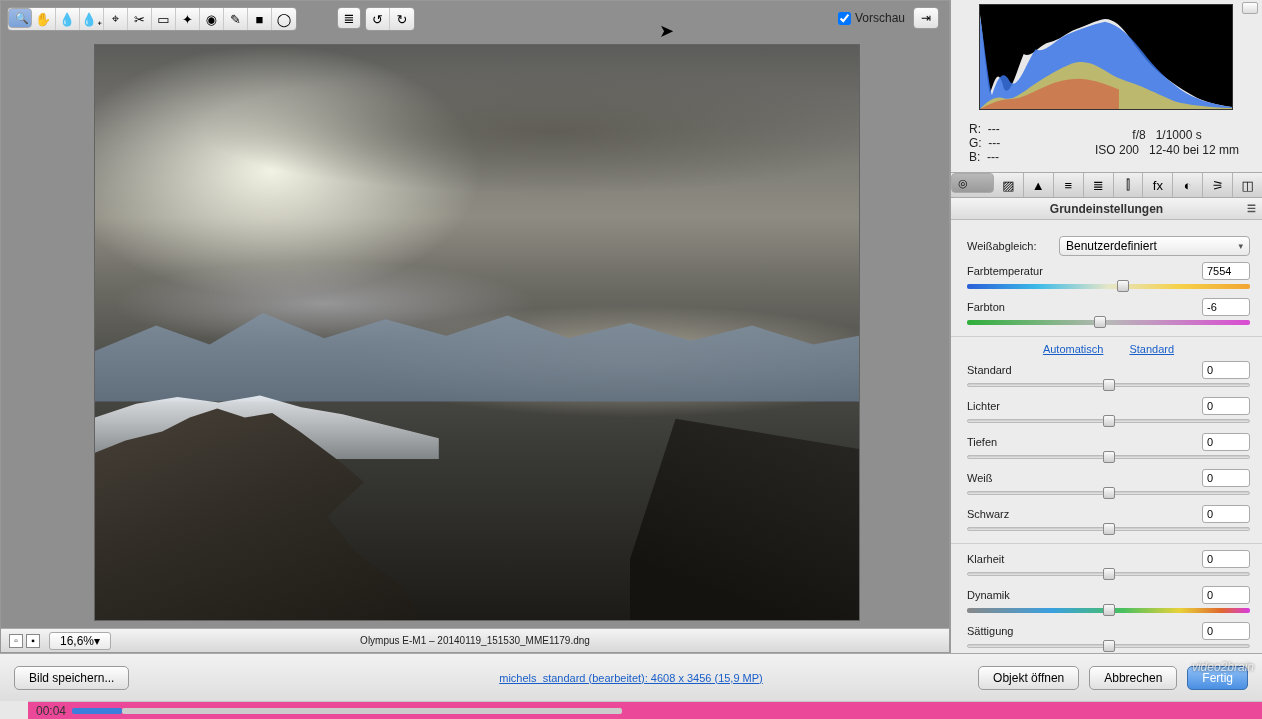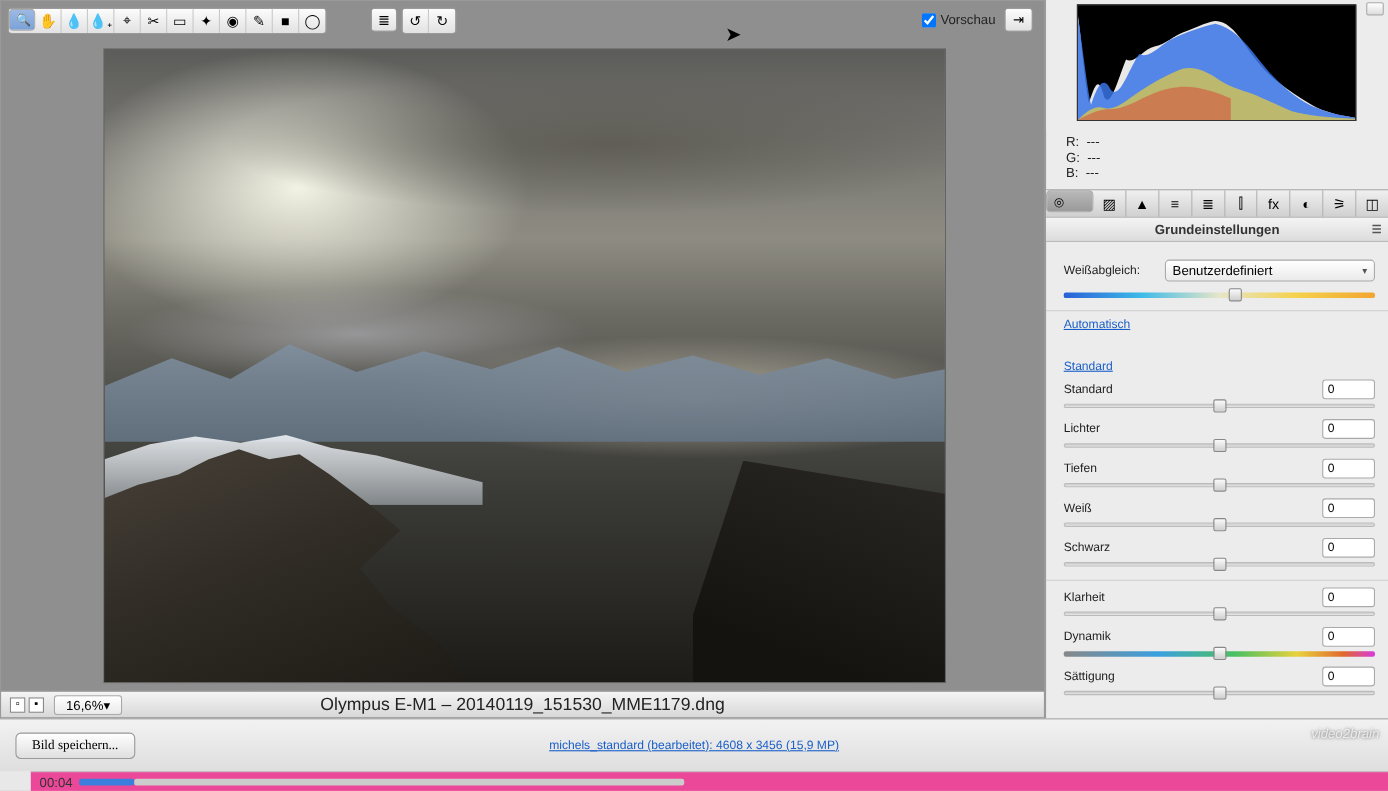--- a/index.html
+++ b/index.html
@@ -44,21 +44,21 @@
 }
 .right-dark { position:absolute; right:0; bottom:0; width:30%; height:35%;
   background:linear-gradient(200deg,#2a2824 0%, #15130f 80%);
   clip-path:polygon(20% 0, 100% 15%, 100% 100%, 0 100%, 0 70%);
 }
 
 .bottombar { position:absolute; left:0; bottom:0; width:100%; height:24px; background:linear-gradient(#f4f4f4,#d8d8d8); border-top:1px solid #aaa; display:flex; align-items:center; }
 .fit-btns { display:flex; margin-left:8px; }
 .fit-btns .sq { width:14px; height:14px; border:1px solid #888; margin-right:3px; background:#fff; cursor:pointer; display:flex; align-items:center; justify-content:center; font-size:10px; }
 .zoom-sel { margin-left:6px; width:62px; height:18px; border:1px solid #aaa; border-radius:3px; background:linear-gradient(#fff,#eaeaea); font-size:11px; padding:0 4px; display:flex; align-items:center; justify-content:center; cursor:pointer; }
-.file-label { position:absolute; left:50%; transform:translateX(-50%); font-size:16px; color:#222; }
+.file-label { position:absolute; left:50%; transform:translateX(-50%); font-size:10px; color:#222; }
 
 
 .side { position:absolute; left:950px; top:0; width:312px; height:653px; background:#ececec; border-left:1px solid #9a9a9a; }
 .histo-wrap { position:relative; height:118px; background:#ececec; }
 .histo-toggle { position:absolute; right:4px; top:2px; width:16px; height:12px; background:linear-gradient(#fff,#ddd); border:1px solid #aaa; border-radius:2px; cursor:pointer; }
 .histo { position:absolute; left:28px; top:4px; width:254px; height:106px; background:#000; border:1px solid #333; }
 .hsvg { width:100%; height:100%; display:block; }
 .info-row { display:flex; padding:4px 10px 8px 18px; font-size:11px; color:#222; align-items:center; }
 .rgb { line-height:14px; }
 .exif { margin-left:auto; text-align:center; width:170px; line-height:15px; }
@@ -83,26 +83,26 @@
 .valbox { width:48px; height:18px; border:1px solid #aaa; border-radius:3px; background:#fff; font-size:11px; text-align:left; padding:0 4px; }
 .track-wrap { position:relative; height:12px; }
 .track { position:absolute; left:0; right:0; top:4px; height:4px; border-radius:2px; background:linear-gradient(#c7c7c7,#e7e7e7); border:1px solid #bbb; }
 .track.temp { background:linear-gradient(90deg,#2a5fd8,#3dbbe8 25%,#e6e6c8 50%,#f5d14a 75%,#f2a531); border:none; height:5px; }
 .track.tint { background:linear-gradient(90deg,#2fae3a,#b8b8b8 50%,#d94bd2); border:none; height:5px; }
 .track.exp { background:linear-gradient(90deg,#000,#fff); border:none; height:5px; }
 .track.dyn { background:linear-gradient(90deg,#888,#3aa0e0 30%,#49c060 55%,#e8d23a 75%,#e0682f 90%,#d83adf); border:none; height:5px; }
 .thumb { position:absolute; top:0; width:12px; height:12px; border-radius:2px; background:linear-gradient(#fafafa,#cfcfcf); border:1px solid #888; transform:translateX(-50%); cursor:pointer; }
 
 .hr { border:none; border-top:1px solid #cfcfcf; margin:8px -12px 6px -16px; }
-.links { display:flex; justify-content:center; gap:26px; margin:0 0 6px;flex-direction:column; }
+.links { display:flex; justify-content:center; gap:26px; margin:0 0 6px; }
 .links a { font-size:11px; color:#1a5fc9; text-decoration:underline; cursor:pointer; }
 
 
 .footer { position:absolute; left:0; top:653px; width:1262px; height:48px; background:linear-gradient(#f2f2f2,#dedede); border-top:1px solid #a8a8a8; display:flex; align-items:center; padding:0 14px; }
-.btn { height:24px; padding:0 14px; border:1px solid #9a9a9a; border-radius:5px; background:linear-gradient(#fefefe,#e0e0e0); font-size:12px; cursor:pointer; display:flex; align-items:center;font-family:Liberation Serif, serif; }
+.btn { height:24px; padding:0 14px; border:1px solid #9a9a9a; border-radius:5px; background:linear-gradient(#fefefe,#e0e0e0); font-size:12px; cursor:pointer; display:flex; align-items:center; }
 .btn.primary { background:linear-gradient(#8fc0f7,#4a8fe2); color:#fff; border-color:#3a6fb0; }
 .footer .preset { position:absolute; left:50%; transform:translateX(-50%); font-size:11px; color:#1a5fc9; text-decoration:underline; cursor:pointer; }
 .footer .right-btns { margin-left:auto; display:flex; gap:10px; }
 .watermark { position:absolute; right:8px; bottom:27px; font-size:12px; color:rgba(255,255,255,.7); text-shadow:0 0 3px rgba(0,0,0,.6); font-style:italic; pointer-events:none; }
 
 .cursor-arrow { position:absolute; left:659px; top:20px; font-size:18px; color:#000; pointer-events:none; }
 .status {position:absolute; left:0; top:701px; width:1262px; height:18px; background:#ec4899; border-top:1px solid #c6c6c6; font-size:10px; padding:2px 8px; color:#333; display:flex; align-items:center;margin-left:28px; }
 .status .pbar { flex:0 0 50px; height:6px; background:#3c7edb; border-radius:2px; margin-left:6px; }
 .status .pbar-bg {flex:0 0 500px; height:6px; background:#ccc; border-radius:2px;}
 </style>
@@ -169,20 +169,24 @@
         <path d="M0,106 C8,102 18,96 30,96 C42,96 54,88 68,82 C82,76 96,74 108,76 C120,78 130,82 140,86 L140,106 Z" fill="#d84a3a" opacity=".55"></path>
       </svg>
     </div>
   </div>
   <div class="info-row">
     <div class="rgb">
       <div><span>R:</span>&nbsp;&nbsp;<span>---</span></div>
       <div><span>G:</span>&nbsp;&nbsp;<span>---</span></div>
       <div><span>B:</span>&nbsp;&nbsp;<span>---</span></div>
     </div>
+    <div class="exif">
+      <div><span>f/8</span>&nbsp;&nbsp;&nbsp;<span>1/1000 s</span></div>
+      <div><span>ISO 200</span>&nbsp;&nbsp;&nbsp;<span>12-40 bei 12 mm</span></div>
+    </div>
   </div>
 
   <div class="tabstrip" id="tabstrip">
       <div class="tabbtn sel">◎</div>
       <div class="tabbtn">▨</div>
       <div class="tabbtn">▲</div>
       <div class="tabbtn">≡</div>
       <div class="tabbtn">≣</div>
       <div class="tabbtn">⫿</div>
       <div class="tabbtn">fx</div>
@@ -199,23 +203,37 @@
   <div class="panel-body">
     <div class="row">
       <label>Weißabgleich:</label>
       <div class="sel">
         <span>Benutzerdefiniert</span>
         <span class="caret">▾</span>
       </div>
     </div>
 
     <div class="slider-row">
+      <div class="line1">
+          <span class="lbl">Farbtemperatur</span>
+        <input class="valbox" value="7554" style="">
+        </div>
       <div class="track-wrap">
           <div class="track temp"></div>
           <div class="thumb" style="left:55%"></div>
+        </div>
+    </div>
+    <div class="slider-row">
+      <div class="line1">
+          <span class="lbl">Farbton</span>
+        <input class="valbox" value="-6" style="">
+        </div>
+      <div class="track-wrap">
+          <div class="track tint"></div>
+          <div class="thumb" style="left:47%"></div>
         </div>
     </div>
 
     <hr class="hr">
     <div class="links">
       <a>Automatisch</a>
       <a>Standard</a>
     </div>
     <div id="sliders1">
         <div class="slider-row">
@@ -301,20 +319,25 @@
             <div class="thumb" style="left:50%"></div>
           </div>
         </div>
       </div>
   </div>
 </div>
 
 <div class="footer">
   <button class="btn">Bild speichern...</button>
   <a class="preset">michels_standard (bearbeitet): 4608 x 3456 (15,9 MP)</a>
+  <div class="right-btns">
+    <button class="btn">Objekt öffnen</button>
+    <button class="btn">Abbrechen</button>
+    <button class="btn primary">Fertig</button>
+  </div>
   <span class="watermark">video2brain</span>
 </div>
 
 <div class="status">
   <span>00:04</span>
   <div class="pbar"></div>
   <div class="pbar-bg"></div>
 </div>
 
 </body></html>

